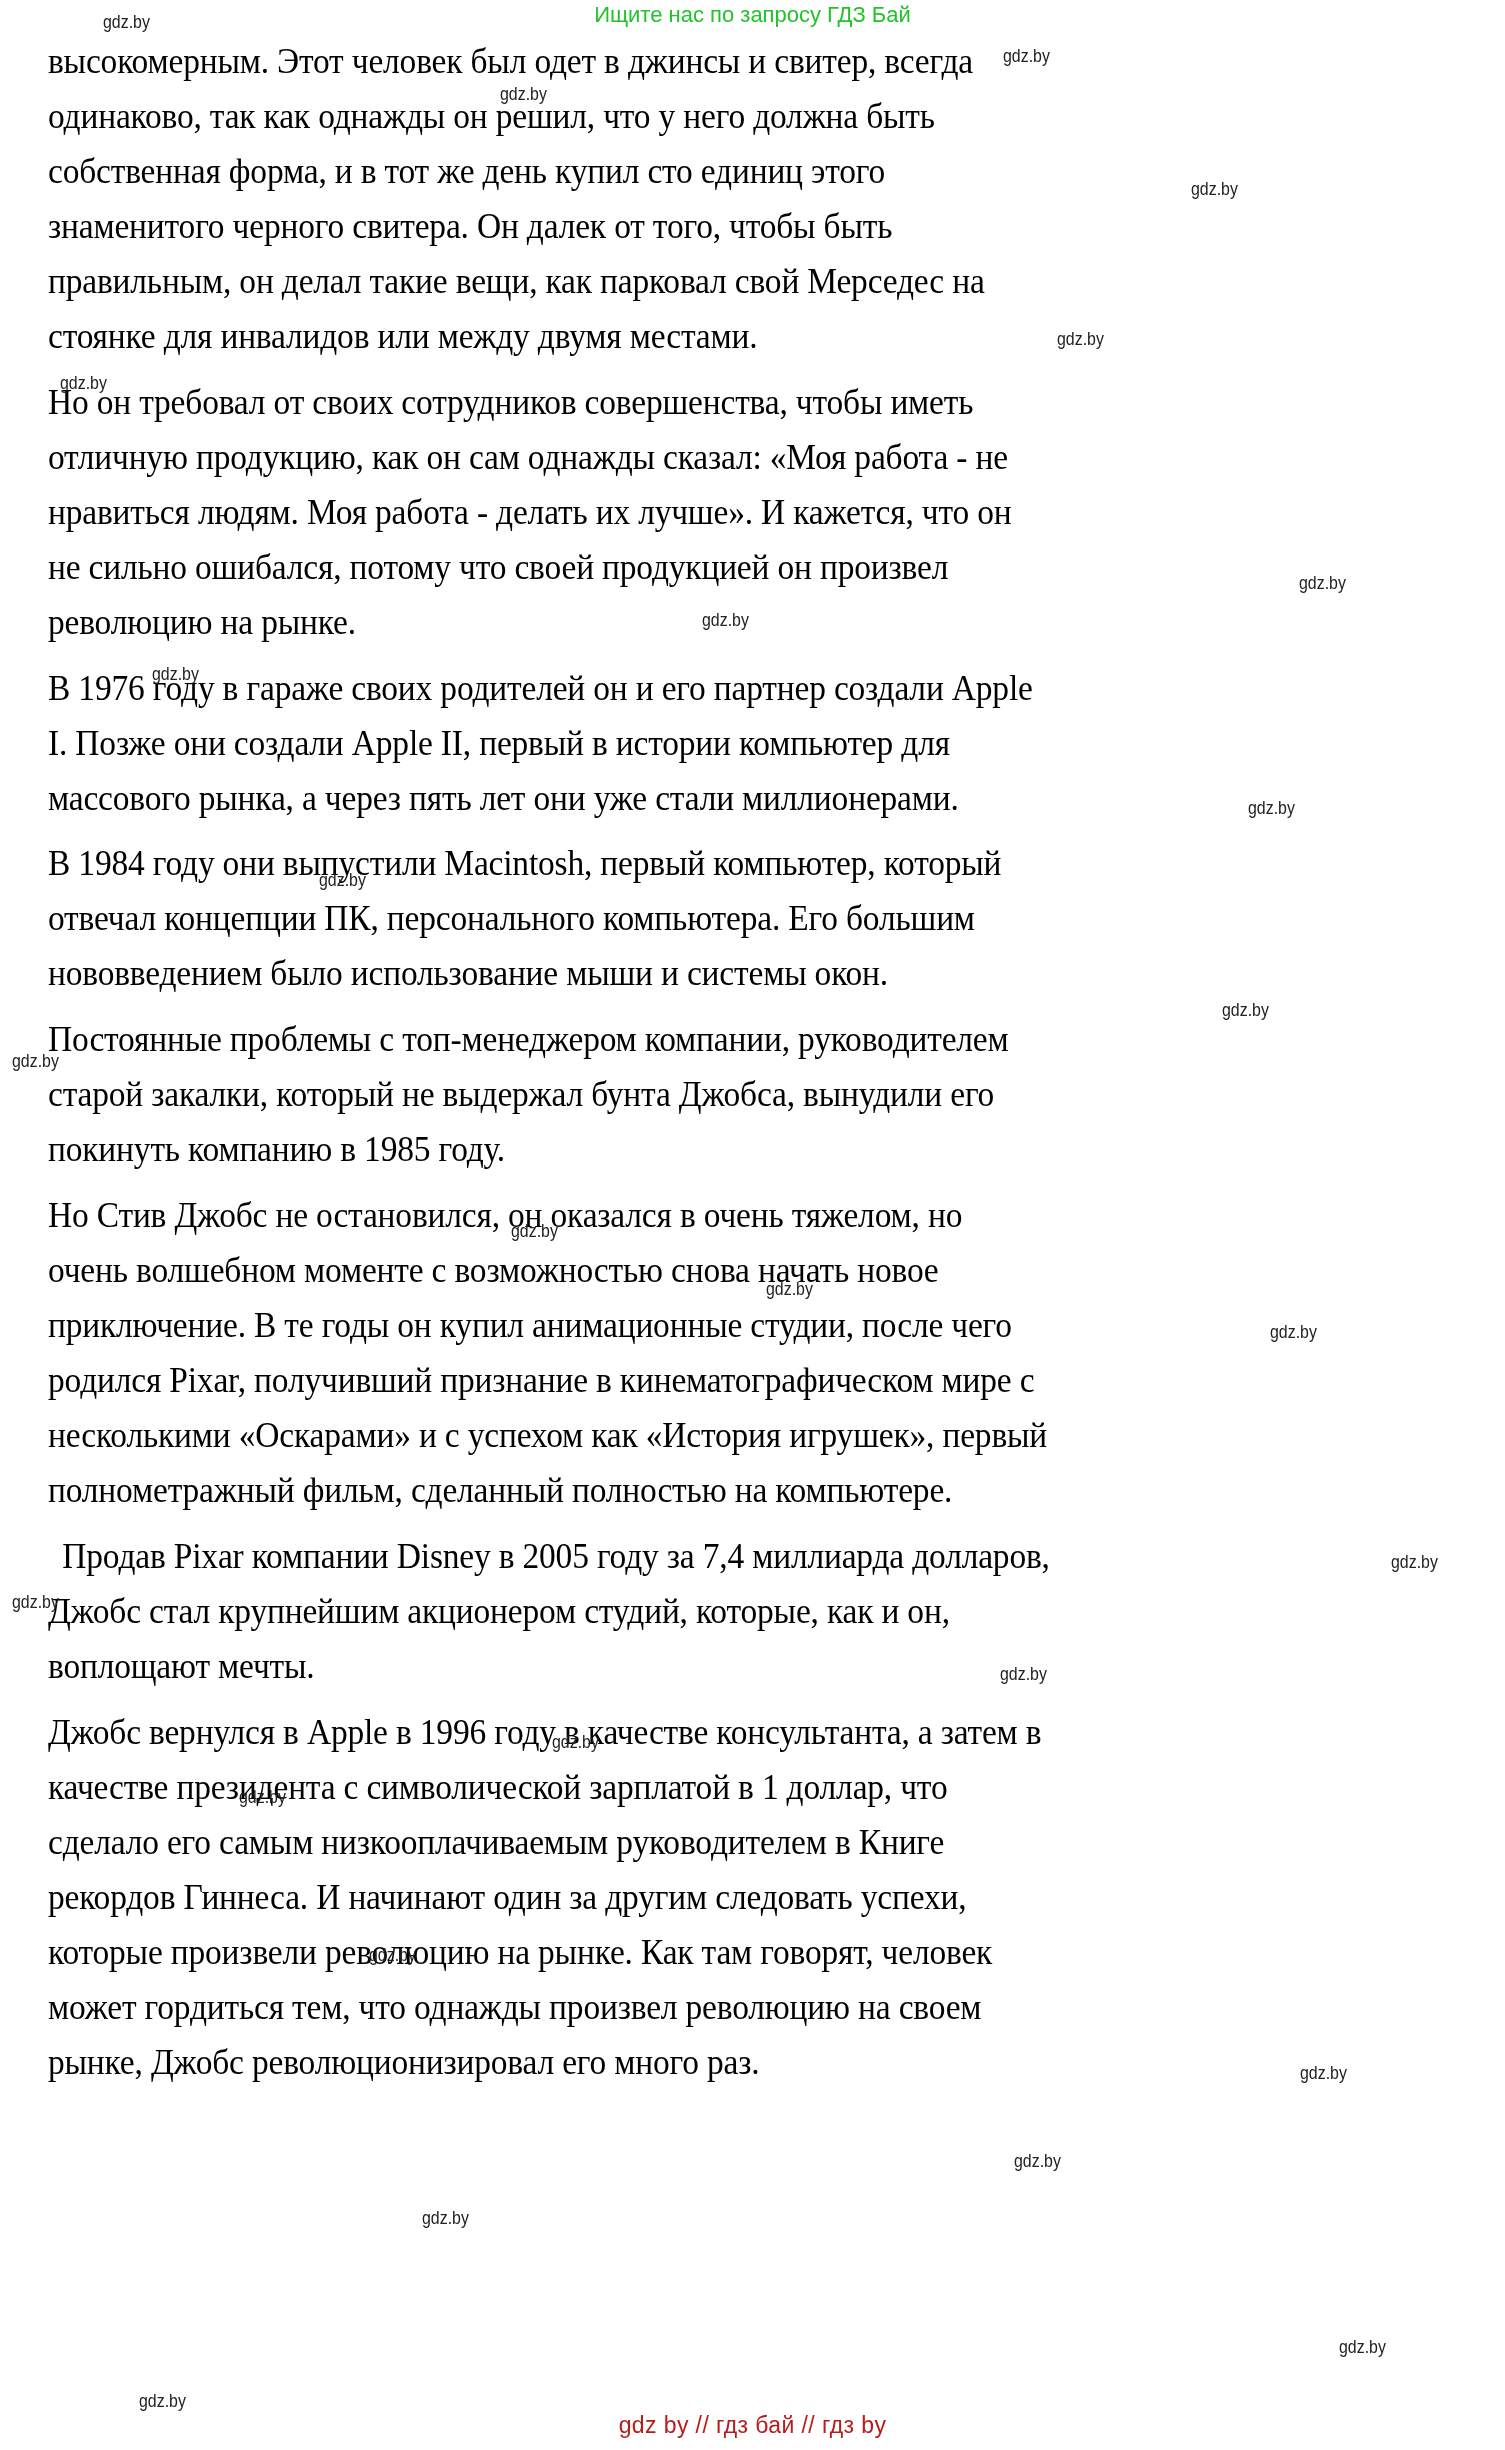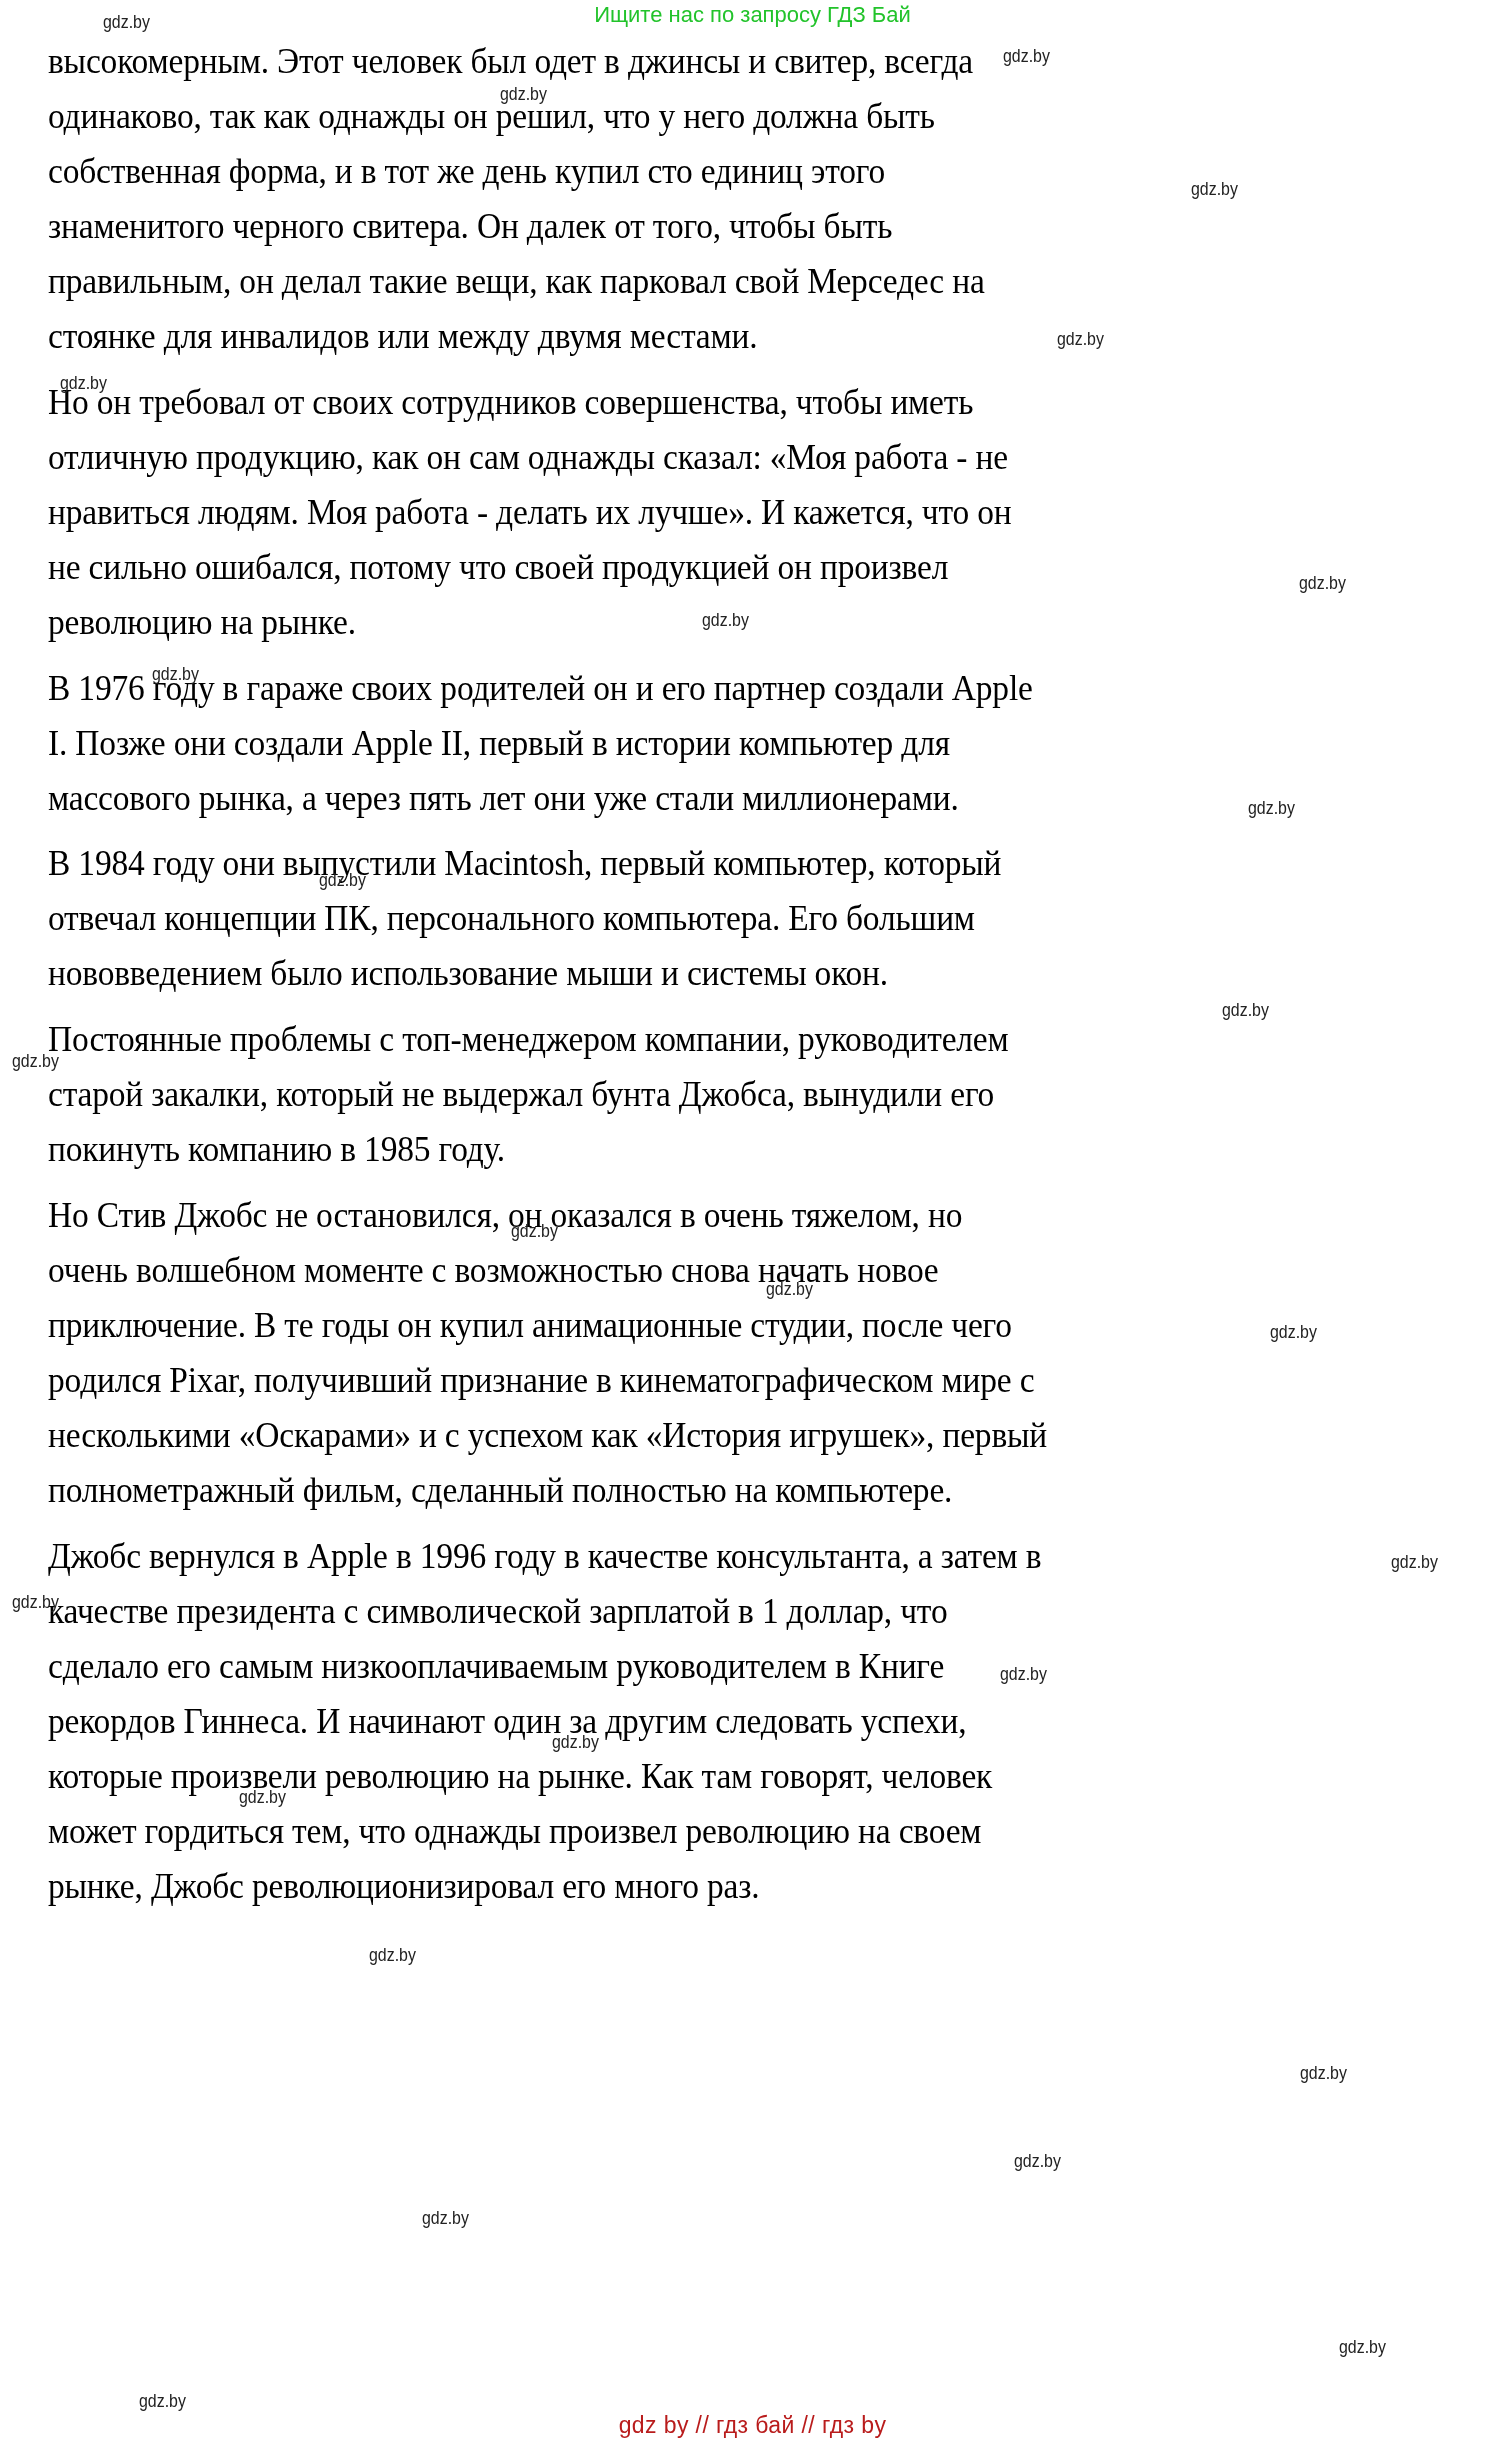--- a/index.html
+++ b/index.html
@@ -132,20 +132,25 @@
       </div>
       <div class="para">
         <span class="line">Но Стив Джобс не остановился, он оказался в очень тяжелом, но</span>
         <span class="line">очень волшебном моменте с возможностью снова начать новое</span>
         <span class="line">приключение. В те годы он купил анимационные студии, после чего</span>
         <span class="line">родился Pixar, получивший признание в кинематографическом мире с</span>
         <span class="line">несколькими «Оскарами» и с успехом как «История игрушек», первый</span>
         <span class="line">полнометражный фильм, сделанный полностью на компьютере.</span>
       </div>
       <div class="para">
+        <span class="line indent">Продав Pixar компании Disney в 2005 году за 7,4 миллиарда долларов,</span>
+        <span class="line">Джобс стал крупнейшим акционером студий, которые, как и он,</span>
+        <span class="line">воплощают мечты.</span>
+      </div>
+      <div class="para">
         <span class="line">Джобс вернулся в Apple в 1996 году в качестве консультанта, а затем в</span>
         <span class="line">качестве президента с символической зарплатой в 1 доллар, что</span>
         <span class="line">сделало его самым низкооплачиваемым руководителем в Книге</span>
         <span class="line">рекордов Гиннеса. И начинают один за другим следовать успехи,</span>
         <span class="line">которые произвели революцию на рынке. Как там говорят, человек</span>
         <span class="line">может гордиться тем, что однажды произвел революцию на своем</span>
         <span class="line">рынке, Джобс революционизировал его много раз.</span>
       </div>
     </div>
 

